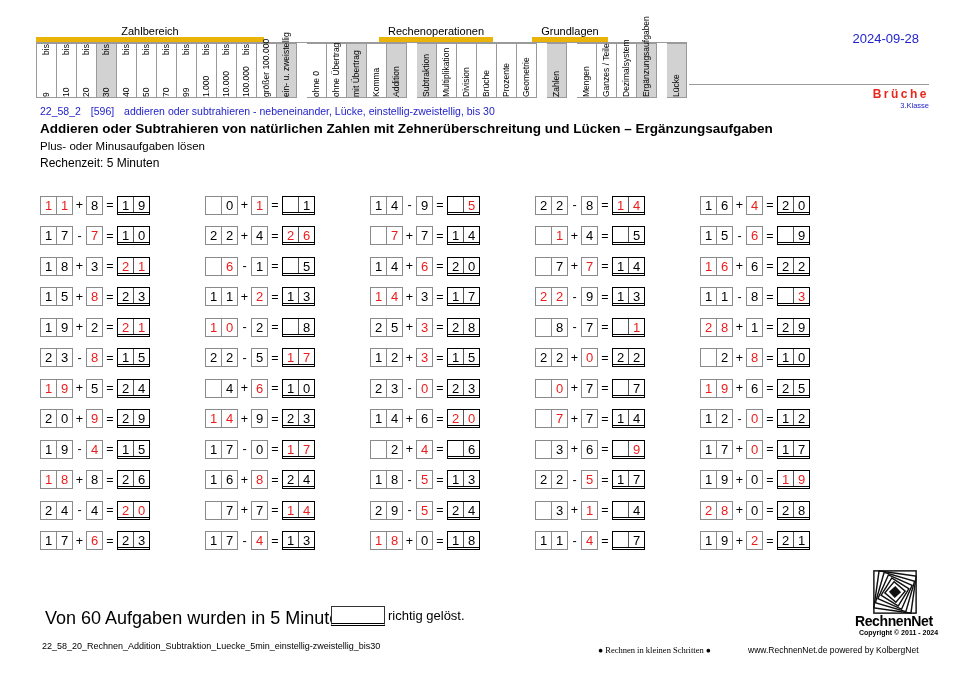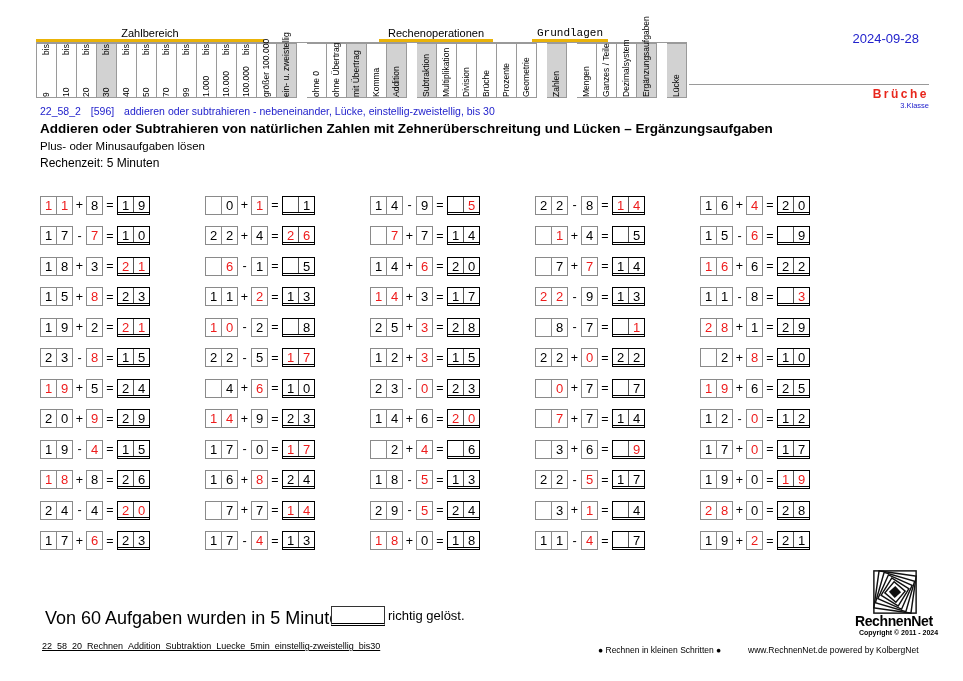--- a/index.html
+++ b/index.html
@@ -2,21 +2,21 @@
 <html><head>
 <meta charset="utf-8">
 <style>
   html,body{margin:0;padding:0;}
   body{width:963px;height:681px;background:#fff;font-family:"Liberation Sans",sans-serif;color:#000;overflow:hidden;position:relative;}
 
   
   .cat-wrap{position:absolute;left:36px;top:28px;}
   .cat-groups{display:flex;height:14px;align-items:flex-end;}
   .cat-group{font-size:11px;text-align:center;color:#000;line-height:12px;}
-  .cat-group.brd{border-bottom:3px solid #eab308;text-align:center;}
+  .cat-group.brd{border-bottom:5px solid #eab308;text-align:center;}
   .cat-cells{display:flex;height:55px;border-top:1px solid #9a9a9a;}
   .cat-cell{border:1px solid #9a9a9a;border-left:none;width:19px;position:relative;background:#fff;}
   .cat-cell:first-child{border-left:1px solid #9a9a9a;}
   .cat-cell.on{background:#d2d2d2;}
   .cat-cell.gap{border:none;background:transparent;width:10px;}
   .cat-cell .vtop,.cat-cell .vbot{position:absolute;left:0;width:55px;
       transform-origin:0 0;transform:rotate(-90deg);font-size:8.5px;white-space:nowrap;line-height:19px;}
   .cat-cell .vtop{top:55px;text-align:left;padding-left:2px;}
   .cat-cell .vbot{top:55px;text-align:right;padding-right:2px;}
   .cat-cell .vfull{position:absolute;left:0;top:55px;width:55px;transform-origin:0 0;
@@ -48,41 +48,41 @@
   .bx.res{border-bottom:3px double #000;border-color:#000;}
   .bx.res .d + .d{border-left:1px solid #555;}
   .red{color:#ee1c1c;}
   .op{display:inline-block;width:13px;text-align:center;font-size:12.5px;}
   .eq{display:inline-block;width:14px;text-align:center;font-size:12.5px;}
 
   
   .bottom-line{position:absolute;left:45px;top:608px;font-size:18px;}
   .bottom-box{position:absolute;left:331px;top:606px;width:54px;height:20px;border:1px solid #333;border-bottom:3px double #000;box-sizing:border-box;background:#fff;}
   .bottom-line2{position:absolute;left:388px;top:608px;font-size:13px;}
-  .fname{position:absolute;left:42px;top:641px;font-size:9px;text-decoration:underline;}
-  .foot-mid{position:absolute;left:598px;top:645px;font-size:8.5px;white-space:nowrap;}
+  .fname{position:absolute;left:42px;top:641px;font-size:9px;}
+  .foot-mid{position:absolute;left:598px;top:645px;font-size:8.5px;white-space:nowrap;font-family:Liberation Serif, serif;}
   .foot-url{position:absolute;left:748px;top:645px;font-size:8.5px;white-space:nowrap;}
   .logo{position:absolute;left:866px;top:568px;width:58px;height:48px;}
   .logo-name{position:absolute;left:855px;top:613px;font-size:14px;font-weight:bold;letter-spacing:-0.4px;}
   .logo-cr{position:absolute;left:859px;top:629px;font-size:7px;font-weight:bold;}
 </style>
 </head>
 <body>
 
 <div class="cat-wrap">
   <div class="cat-groups" id="catGroups">
       <div class="cat-group brd" style="width: 228px;">Zahlbereich</div>
       <div style="width: 10px;"></div>
       <div class="cat-group" style="width: 95px;"></div>
       <div style="width: 10px;"></div>
       <div class="cat-group brd" style="width: 114px;">Rechenoperationen</div>
       <div style="width: 10px;"></div>
       <div class="cat-group" style="width: 19px;"></div>
       <div style="width: 10px;"></div>
-      <div class="cat-group brd" style="width: 76px; font-family: Liberation Mono, monospace;">Grundlagen</div>
+      <div class="cat-group brd" style="width: 76px;">Grundlagen</div>
       <div style="width: 10px;"></div>
       <div class="cat-group" style="width: 38px;"></div>
     </div>
   <div class="cat-cells" id="catCells">
       <div class="cat-cell">
         <span class="vtop">9</span>
         <span class="vbot">bis</span>
       </div>
       <div class="cat-cell">
         <span class="vtop">10</span>

